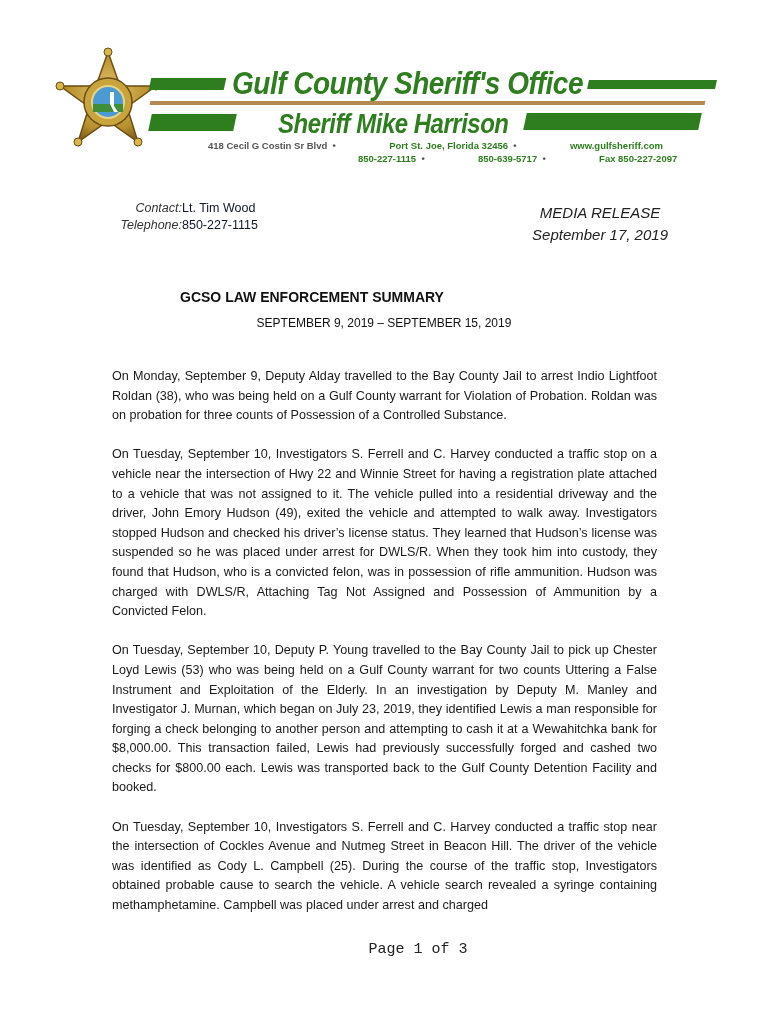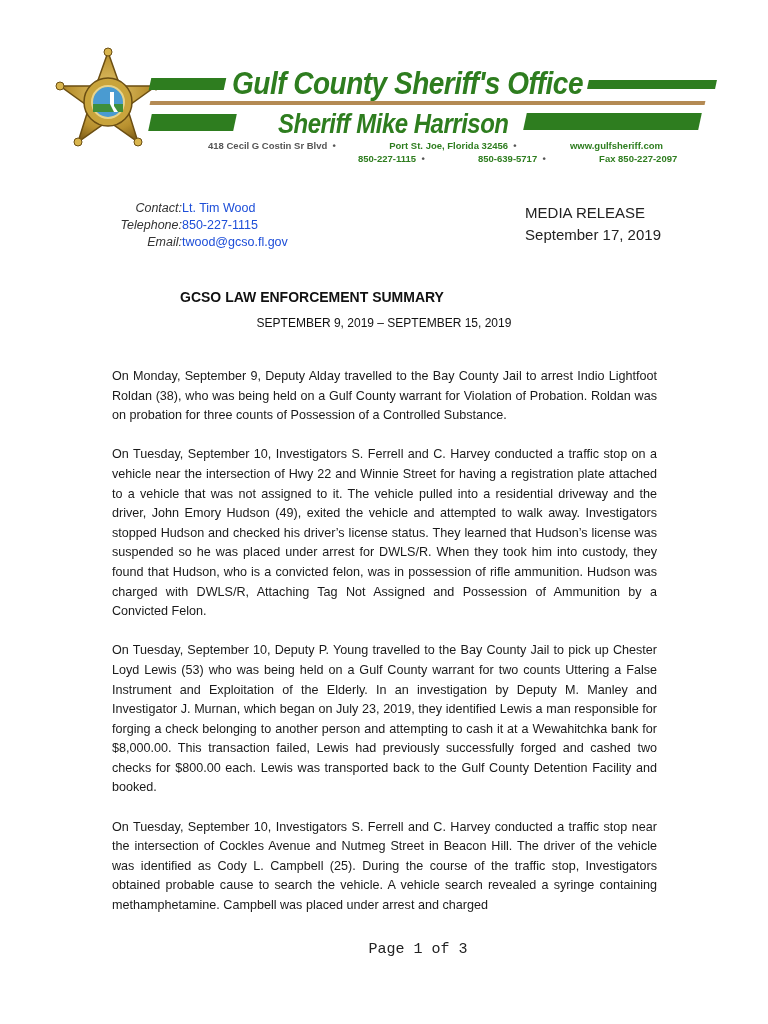--- a/index.html
+++ b/index.html
@@ -20,23 +20,23 @@
   .addr.l1 { top: 140px; left: 208px; }
   .addr.l2 { top: 153px; left: 283px; margin-left: 27px; }
   .addr .green { color: #2e7d1f; padding-left: 48px; }
 
   .badge { position: absolute; left: 52px; top: 46px; width: 112px; height: 112px; }
 
   
   .contact { position: absolute; left: 108px; top: 200px; font-size: 12.5px; line-height: 17px; }
   .contact-row { display: flex; }
   .contact-label { width: 74px; text-align: right; font-style: italic; color: #333; padding-right: 0; }
-  .contact-value { color: #1d4ed8; text-align: right; }
+  .contact-value { color: #0f172a; text-align: right; }
 
-  .release { position: absolute; right: 107px; top: 202px; text-align: left; font-size: 15px; line-height: 22px; color: #222; }
+  .release { position: absolute; right: 100px; top: 202px; text-align: center; font-size: 15px; line-height: 22px; color: #222; font-style: italic; }
 
   .summary-title { position: absolute; left: 0; width: 624px; top: 289px; text-align: center; font-weight: bold; font-size: 14px; color: #111; }
   .summary-dates { position: absolute; left: 0; width: 768px; top: 316px; text-align: center; font-size: 12px; color: #111; }
 
   .body { position: absolute; left: 112px; top: 367px; width: 545px; font-size: 12.6px; line-height: 19.6px; color: #1a1a1a; text-align: justify; }
   .body p { margin: 0 0 19.6px 0; }
 
   .page-footer { position: absolute; left: 0; width: 768px; top: 941px; text-align: center; font-family: Liberation Mono, monospace; font-size: 15px; color: #222; padding-left: 34px; }
 </style>
 </head>
@@ -90,24 +90,20 @@
 
 <div class="contact">
   <div class="contact-row">
     <span class="contact-label">Contact:</span>
     <span class="contact-value">Lt. Tim Wood</span>
   </div>
   <div class="contact-row">
     <span class="contact-label">Telephone:</span>
     <span class="contact-value">850-227-1115</span>
   </div>
-  <div class="contact-row">
-    <span class="contact-label">Email:</span>
-    <span class="contact-value">twood@gcso.fl.gov</span>
-  </div>
 </div>
 
 <div class="release">
   <div>MEDIA RELEASE</div>
   <div>September 17, 2019</div>
 </div>
 
 <div class="summary-title">GCSO LAW ENFORCEMENT SUMMARY</div>
 <div class="summary-dates">SEPTEMBER 9, 2019 – SEPTEMBER 15, 2019</div>
 

